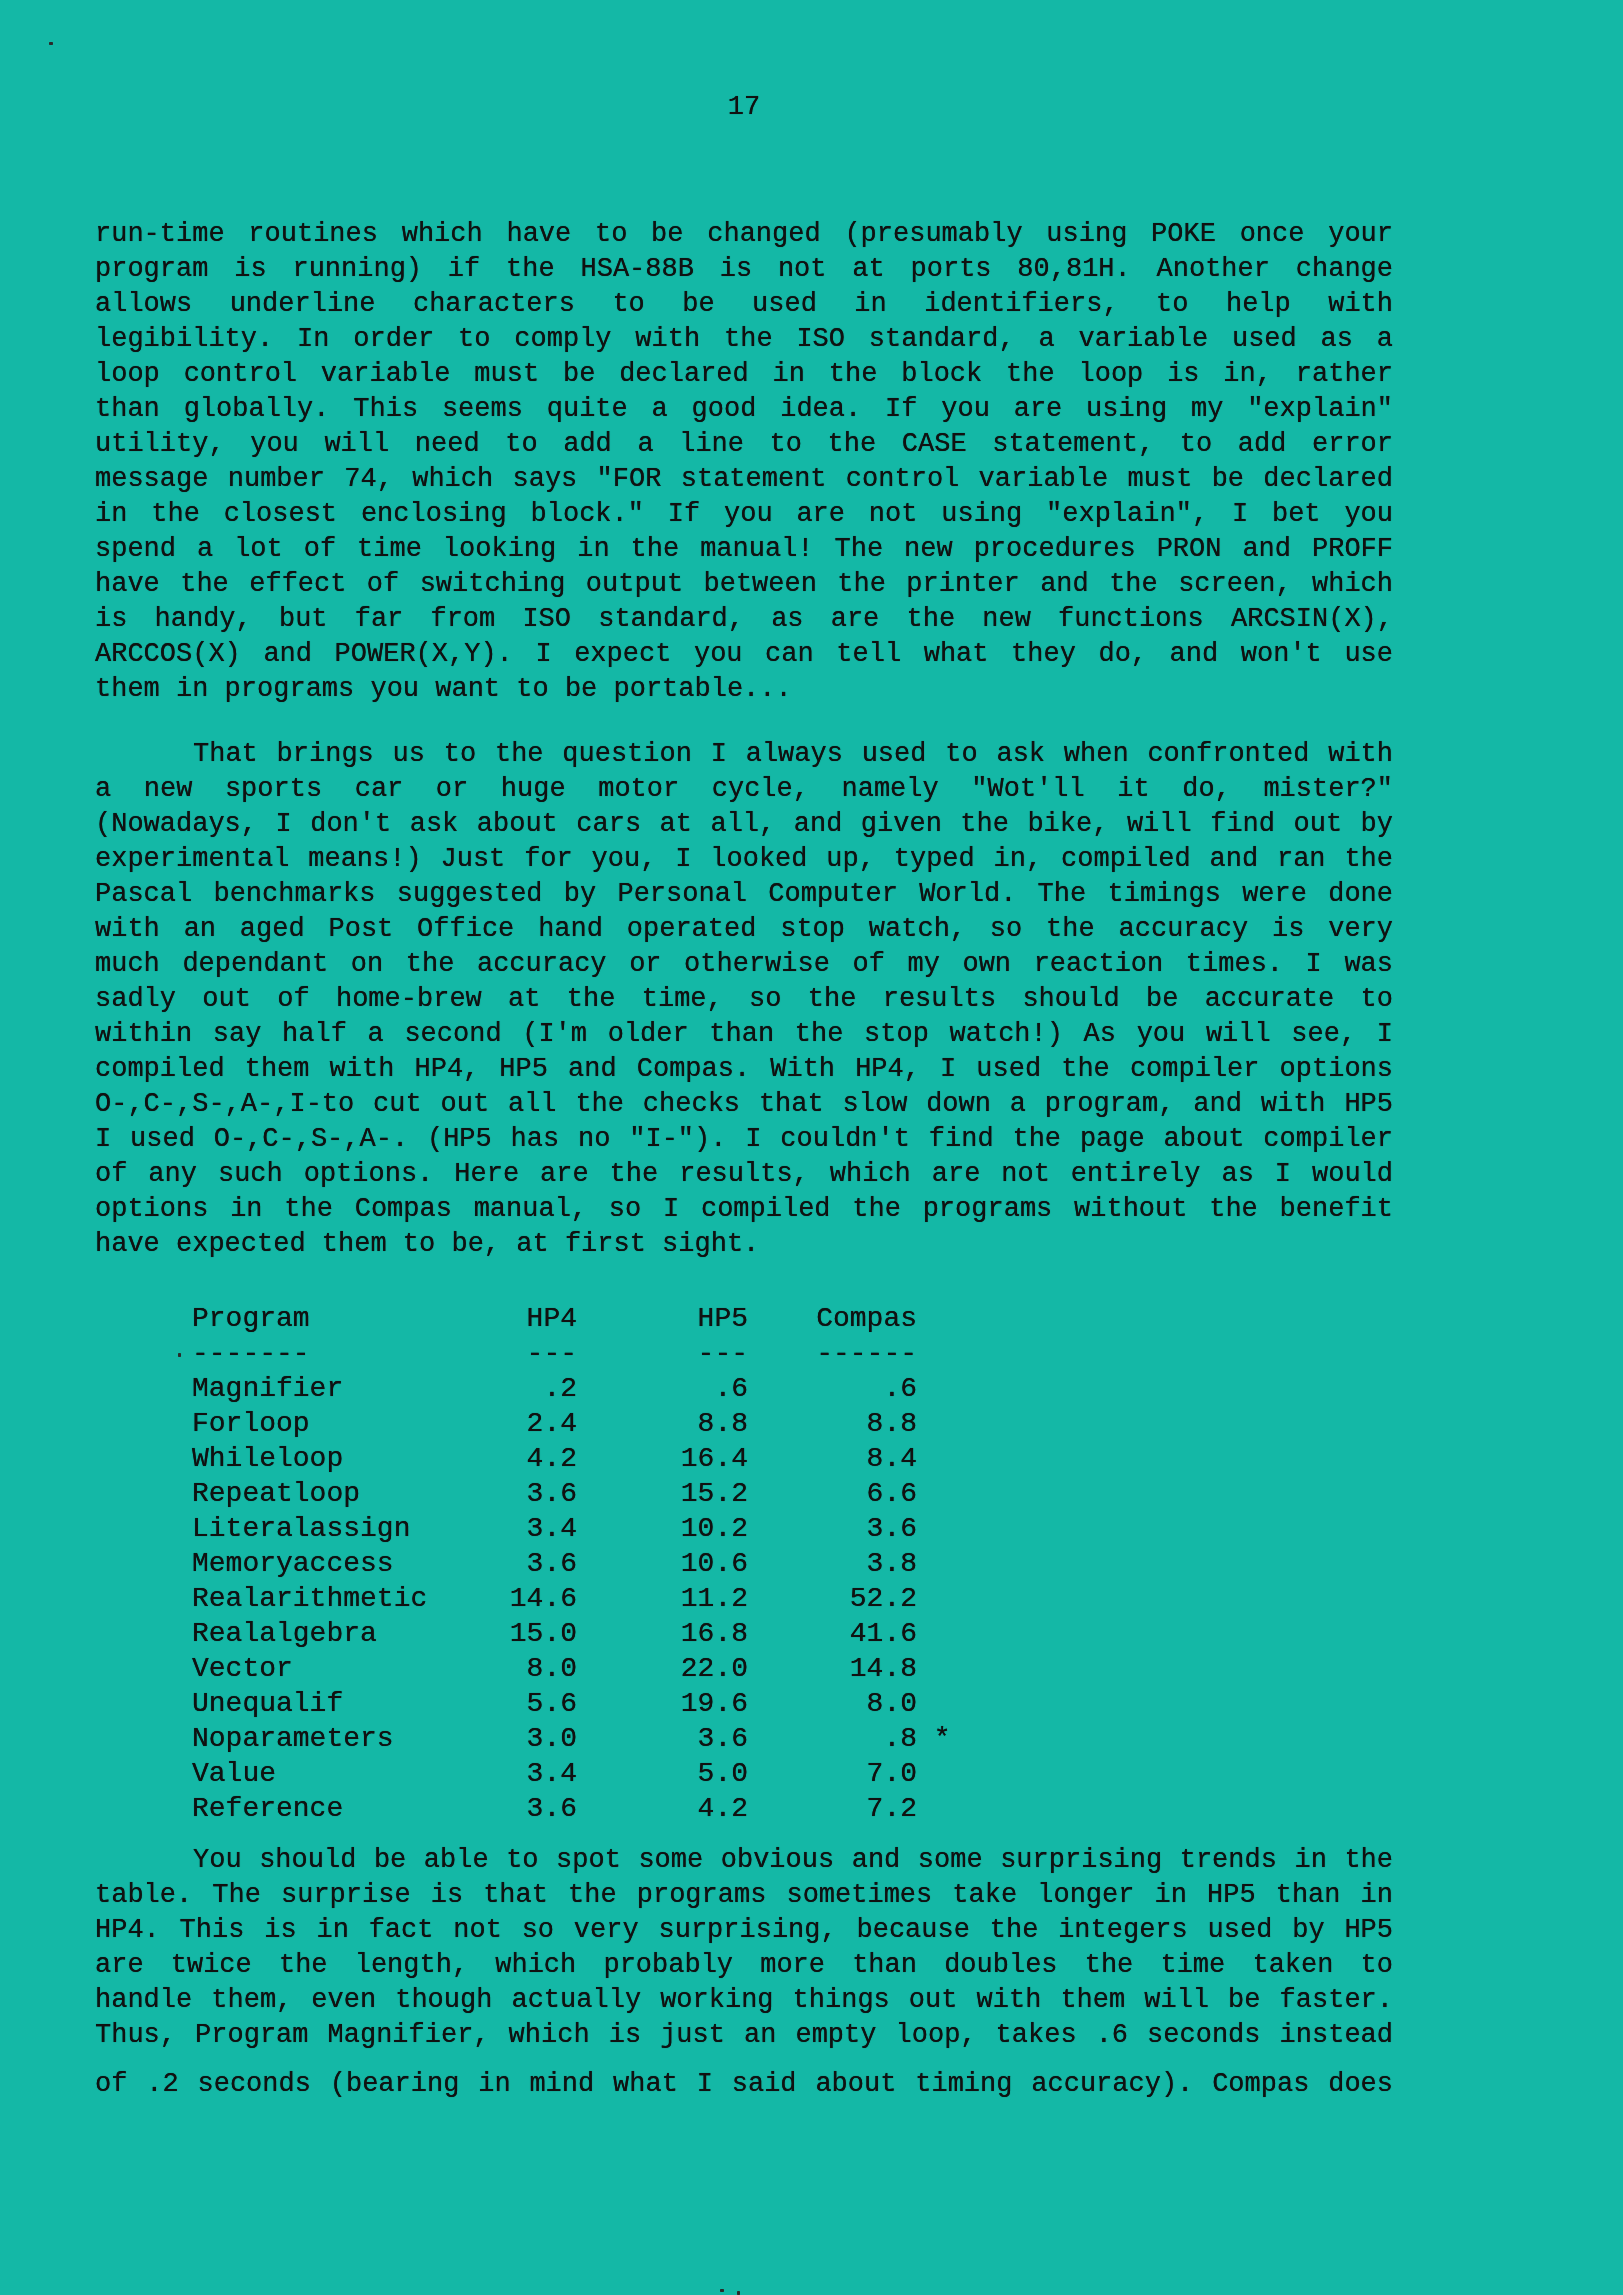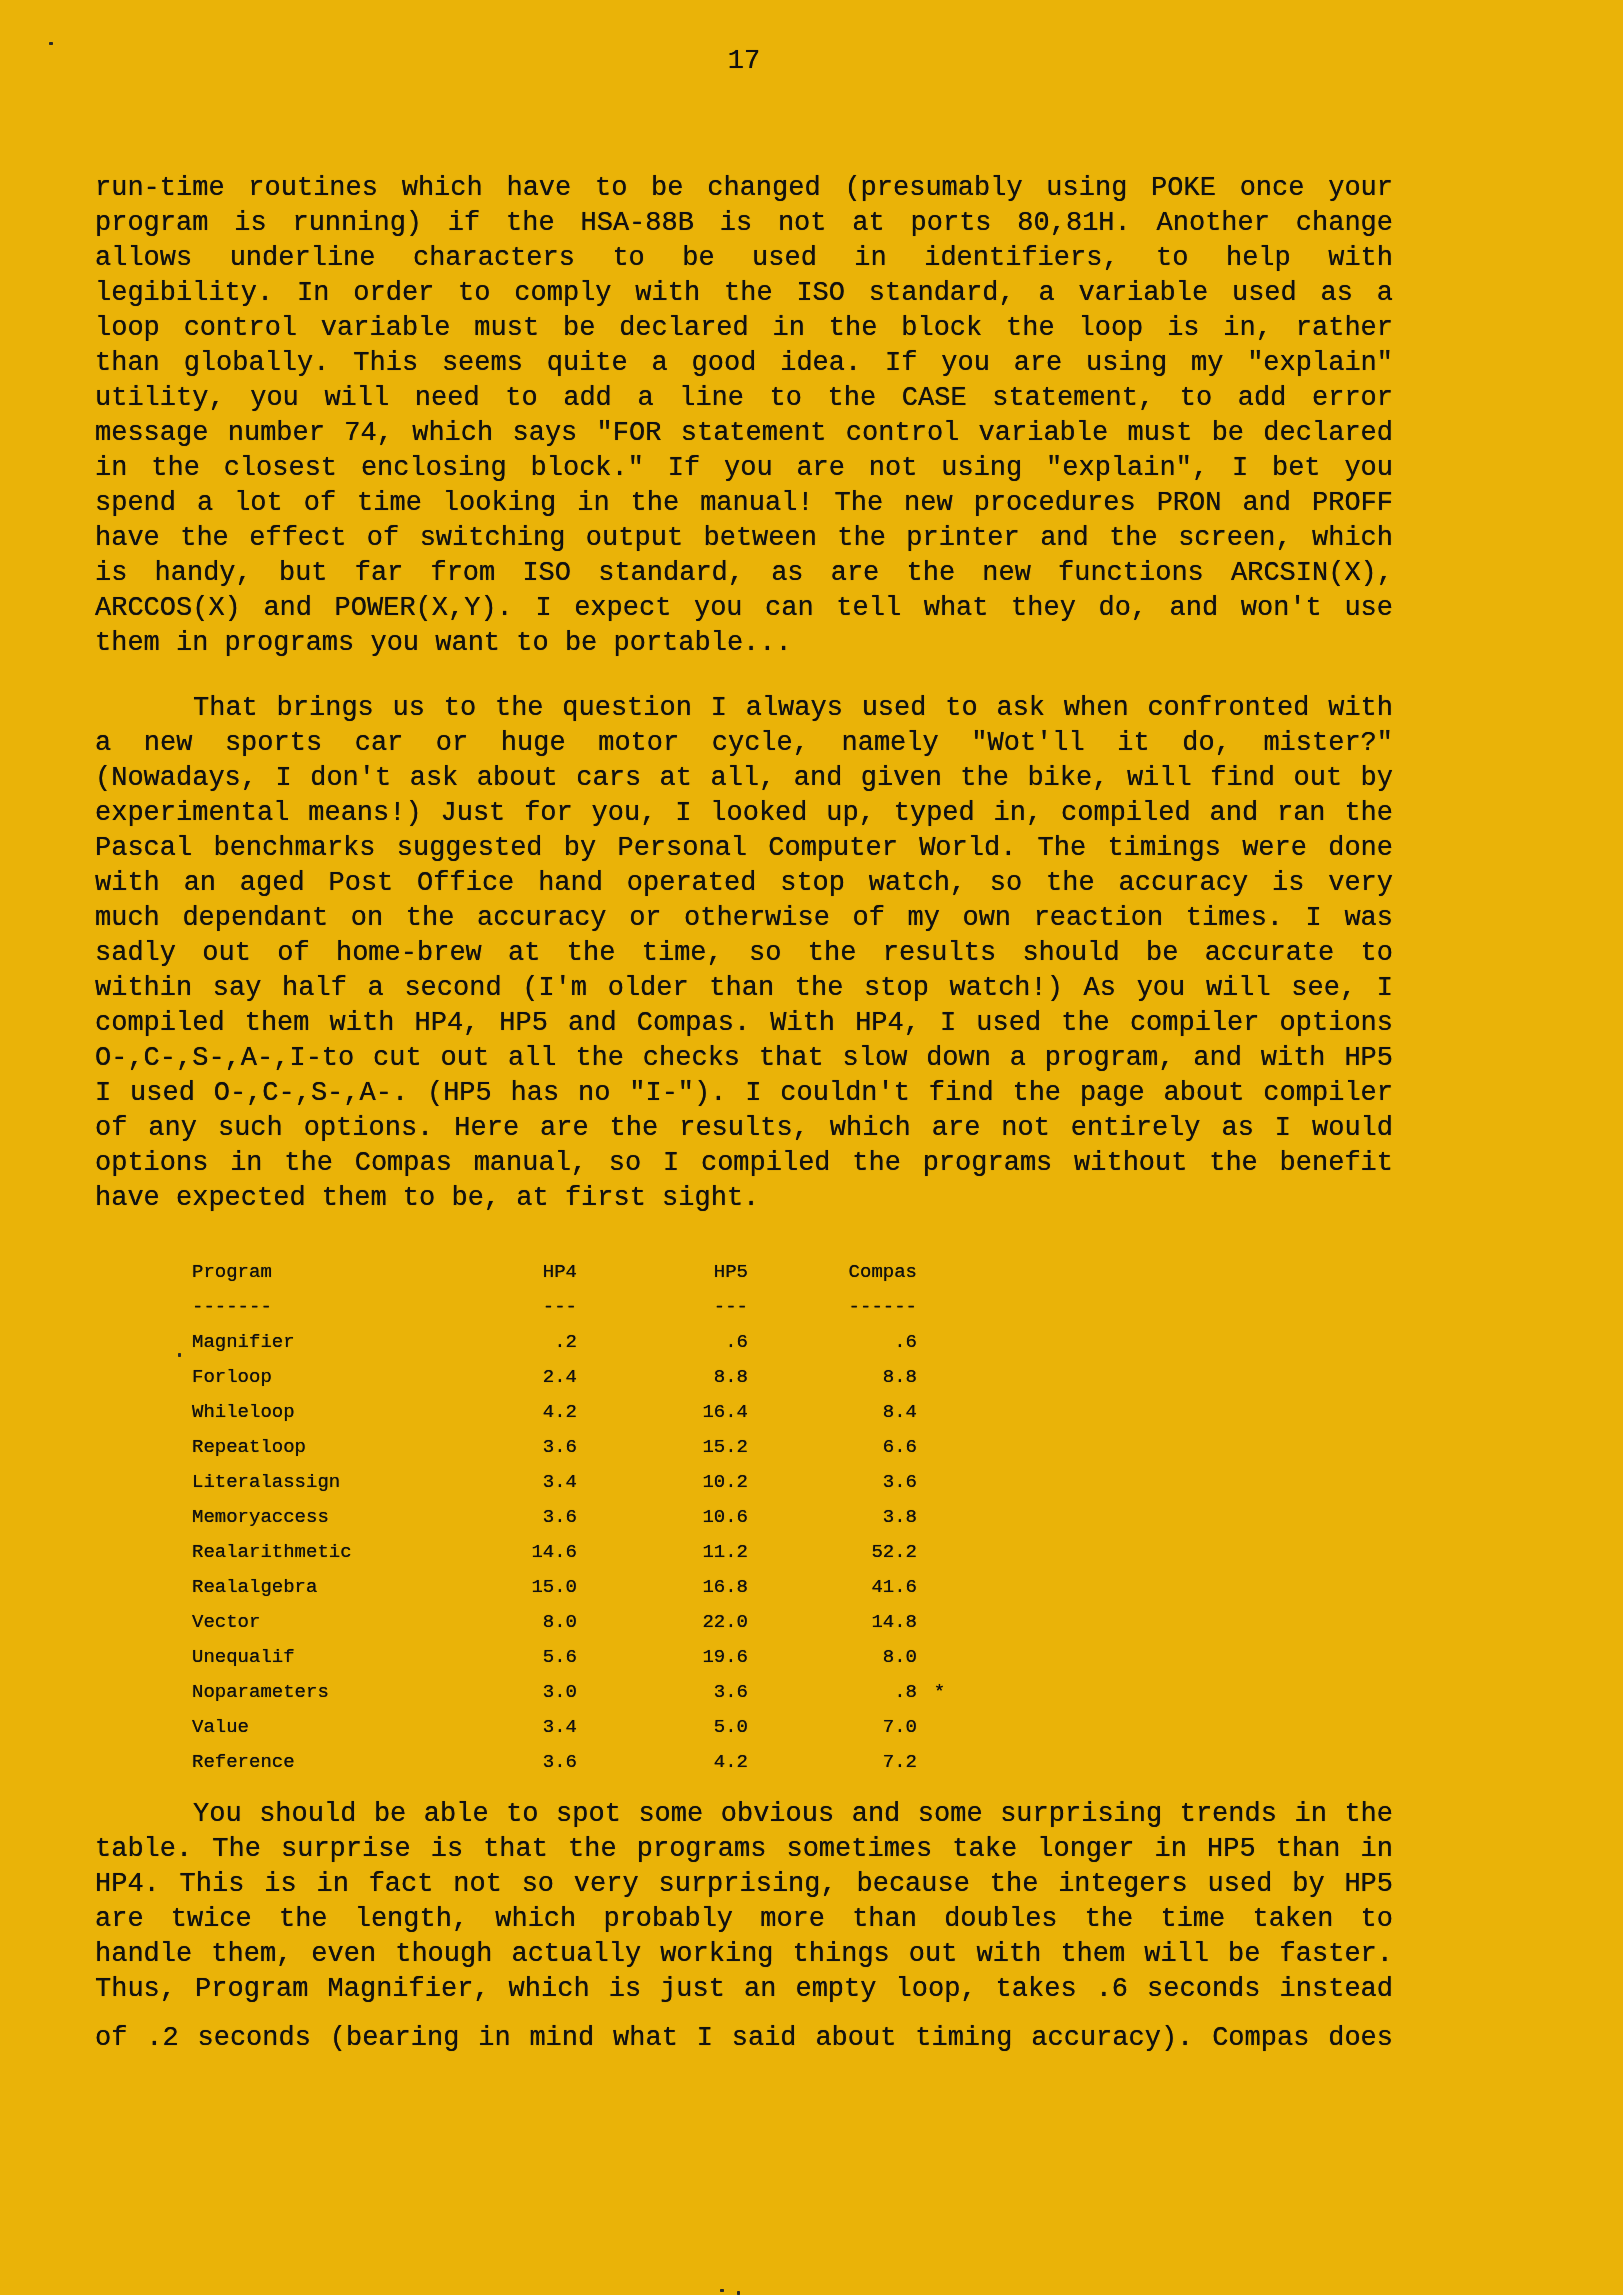--- a/index.html
+++ b/index.html
@@ -4,24 +4,24 @@
 <style>
   html, body { margin: 0; padding: 0; }
   body {
     width: 1624px; height: 2295px;
     background: #f4f4f2;
     font-family: "Liberation Mono", "DejaVu Sans Mono", monospace;
   }
   .page {
     position: absolute; left: 0; top: 0;
     width: 1624px; height: 2295px;
-    background: #eab308;
+    background: #14b8a6;
     color: #111111;
     box-sizing: border-box;
-    padding-top: 44px;
+    padding-top: 90px;
     overflow: hidden;
     text-shadow: 0 0 0.7px rgba(0,0,0,0.85);
   }
   .page-number {
     margin-left: 95px; width: 1298px;
     height: 35px; line-height: 35px;
     font-size: 27px; text-align: center;
   }
   .para {
     margin-left: 95px; width: 1298px;
@@ -34,21 +34,21 @@
   }
   .para .line:last-child { text-align-last: left; }
   .para.justify-last .line:last-child { text-align-last: justify; margin-top: 14px; }
   .para.indent-first .line:first-child { text-indent: 98px; }
   .p1 { margin-top: 92px; }
   .p2 { margin-top: 30px; }
   .p3 { margin-top: 17.3px; }
   .bench-table {
     margin-top: 39px;
     margin-left: 192px;
-    font-size: 19px;
+    font-size: 28px;
   }
   .trow {
     display: grid;
     grid-template-columns: 236px 149px 171px 169px 56px;
     height: 35px; line-height: 35px;
   }
   .cell { overflow: visible; }
   .c-name { text-align: left; }
   .c-num  { text-align: right; }
   .c-note { text-align: left; padding-left: 16.7px; }

